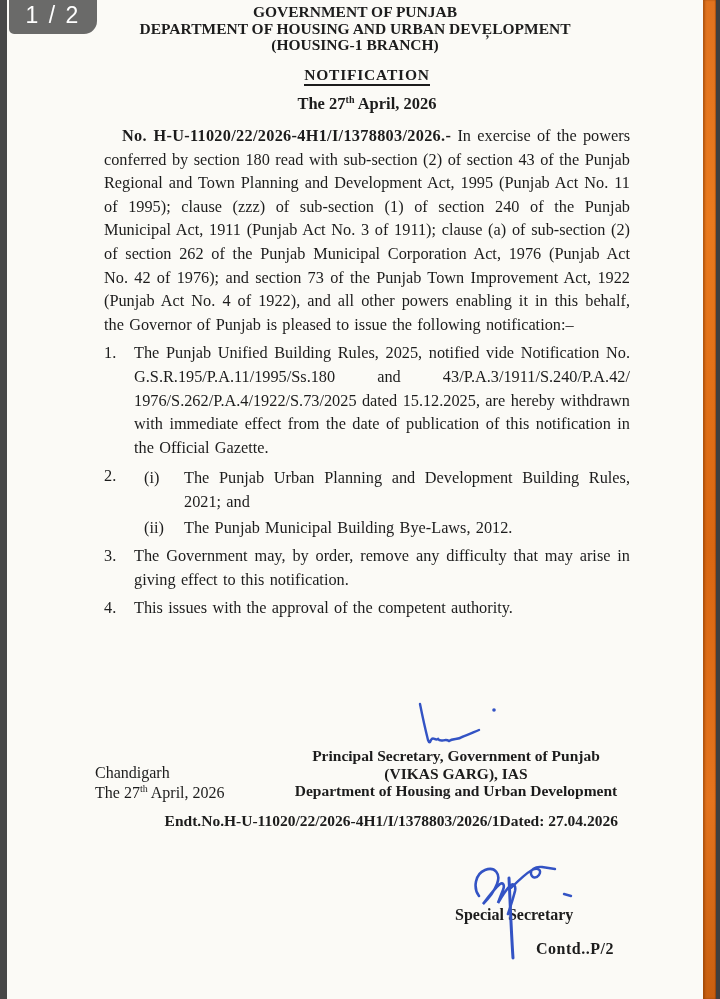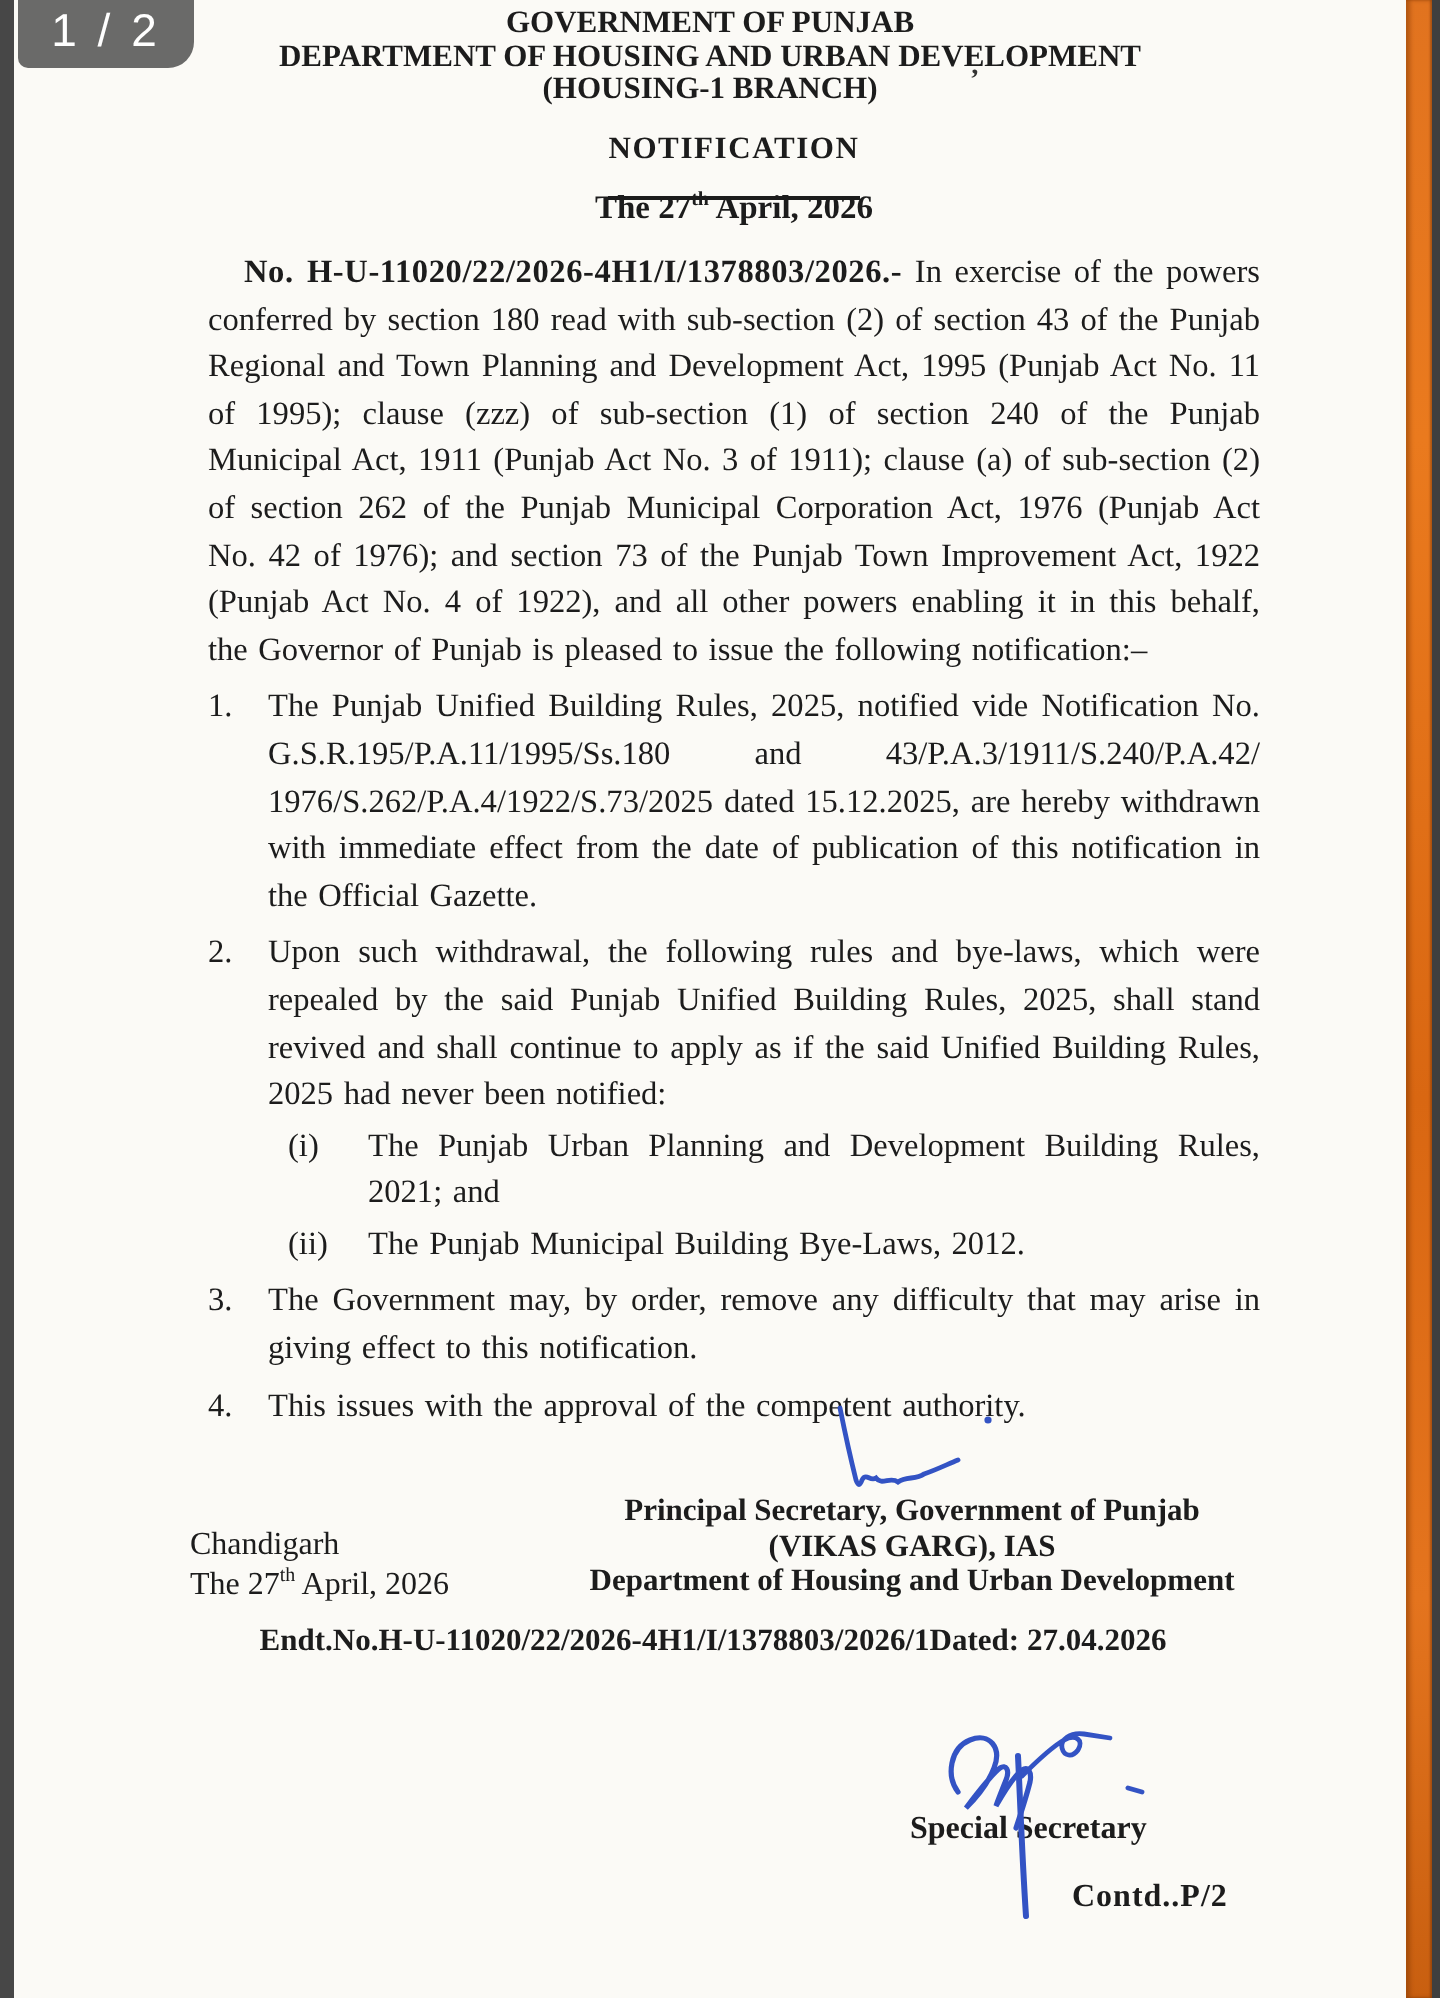--- a/index.html
+++ b/index.html
@@ -27,21 +27,21 @@
   }
   
   .doc-header{position:absolute;top:4px;left:92px;width:526px;text-align:center;
     font-weight:bold;font-size:15.5px;line-height:16.5px;}
   .doc-header div{white-space:nowrap;}
   .stray-mark{position:absolute;left:485px;top:33px;font-size:14px;font-weight:bold;color:#333;}
   .notif-title{
     position:absolute;top:66px;left:104px;width:526px;text-align:center;
     font-weight:bold;font-size:15.5px;letter-spacing:.8px;
   }
-  .notif-title span{border-bottom:2px solid #1c1c1c;padding-bottom:15px;}
+  .notif-title span{border-bottom:2px solid #1c1c1c;padding-bottom:1px;}
   .date-line{position:absolute;top:94px;left:104px;width:526px;text-align:center;
     font-weight:bold;font-size:16.5px;}
   sup{font-size:10px;vertical-align:super;line-height:0;}
   
   .content{position:absolute;top:124px;left:104px;width:526px;
     font-size:16.3px;line-height:23.6px;text-align:justify;word-spacing:1.2px;}
   .opening{text-indent:18px;margin:0;}
   .opening b{letter-spacing:.3px;}
   .item{display:flex;margin-top:5px;}
   .item .num{flex:0 0 30px;}
@@ -50,21 +50,21 @@
   .subitem{display:flex;margin-top:2px;}
   .subitem .num{flex:0 0 40px;}
   .subitem .itext-wrap{flex:1;}
   
   .sig-block-right{position:absolute;top:747px;left:280px;width:352px;text-align:center;
     font-weight:bold;font-size:15.5px;line-height:17.5px;}
   .sig-block-left{position:absolute;top:763px;left:95px;font-weight:normal;font-size:16px;line-height:19.5px;}
   .sig1{position:absolute;left:398px;top:700px;z-index:2;}
   
   .endorsement{position:absolute;top:812px;left:95px;width:537px;font-size:15.5px;}
-  .endt-line{display:flex;justify-content:center;font-weight:bold;padding-right:14px;}
+  .endt-line{display:flex;justify-content:flex-end;font-weight:bold;padding-right:14px;}
   .endt-body{margin-top:2px;line-height:17.4px;text-align:justify;text-indent:55px;word-spacing:1px;}
   .sig2{position:absolute;left:465px;top:858px;z-index:2;}
   .special-secretary{position:absolute;left:455px;top:906px;font-weight:bold;font-size:16px;z-index:1;}
   .contd{position:absolute;left:536px;top:940px;font-weight:bold;font-size:16px;letter-spacing:.5px;}
 </style>
 </head>
 <body>
 
 <div class="edge-left"></div>
 <div class="edge-orange"></div>
@@ -92,21 +92,20 @@
   <p class="opening"><b>No.  H-U-11020/22/2026-4H1/I/1378803/2026.-</b><span> In exercise of the powers conferred by section 180 read with sub-section (2) of section 43 of the Punjab Regional and Town Planning and Development Act, 1995 (Punjab Act No. 11 of 1995); clause (zzz) of sub-section (1) of section 240 of the Punjab Municipal Act, 1911 (Punjab Act No. 3 of 1911); clause (a) of sub-section (2) of section 262 of the Punjab Municipal Corporation Act, 1976 (Punjab Act No. 42 of 1976); and section 73 of the Punjab Town Improvement Act, 1922 (Punjab Act No. 4 of 1922), and all other powers enabling it in this behalf, the Governor of Punjab is pleased to issue the following notification:–</span></p>
 
   <div class="item">
     <span class="num">1.</span>
     <span class="itext-wrap">The Punjab Unified Building Rules, 2025, notified vide Notification No. G.S.R.195/P.A.11/1995/Ss.180 and 43/P.A.3/1911/S.240/P.A.42/ 1976/S.262/P.A.4/1922/S.73/2025 dated 15.12.2025, are hereby withdrawn with immediate effect from the date of publication of this notification in the Official Gazette.</span>
   </div>
 
   <div class="item">
     <span class="num">2.</span>
     <div class="itext-wrap">
-      <span>Upon such withdrawal, the following rules and bye-laws, which were repealed by the said Punjab Unified Building Rules, 2025, shall stand revived and shall continue to apply as if the said Unified Building Rules, 2025 had never been notified:</span>
       <div class="sublist">
         <div class="subitem">
           <span class="num">(i)</span>
           <span class="itext-wrap">The Punjab Urban Planning and Development Building Rules, 2021; and</span>
         </div>
         <div class="subitem">
           <span class="num">(ii)</span>
           <span class="itext-wrap">The Punjab Municipal Building Bye-Laws, 2012.</span>
         </div>
       </div>

